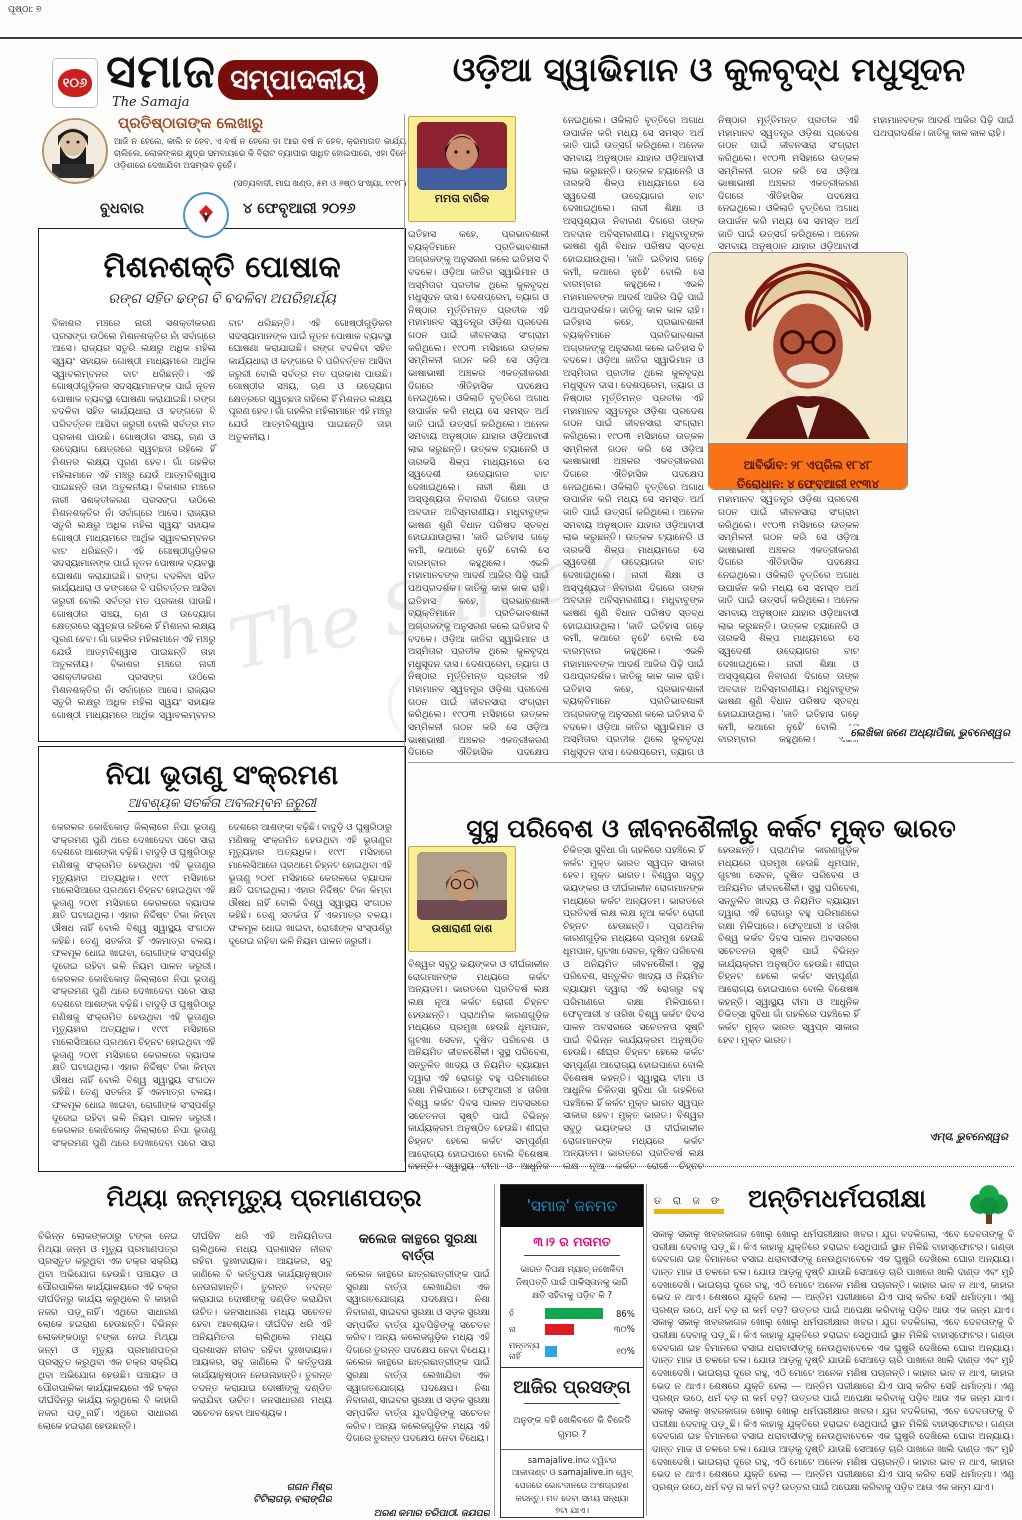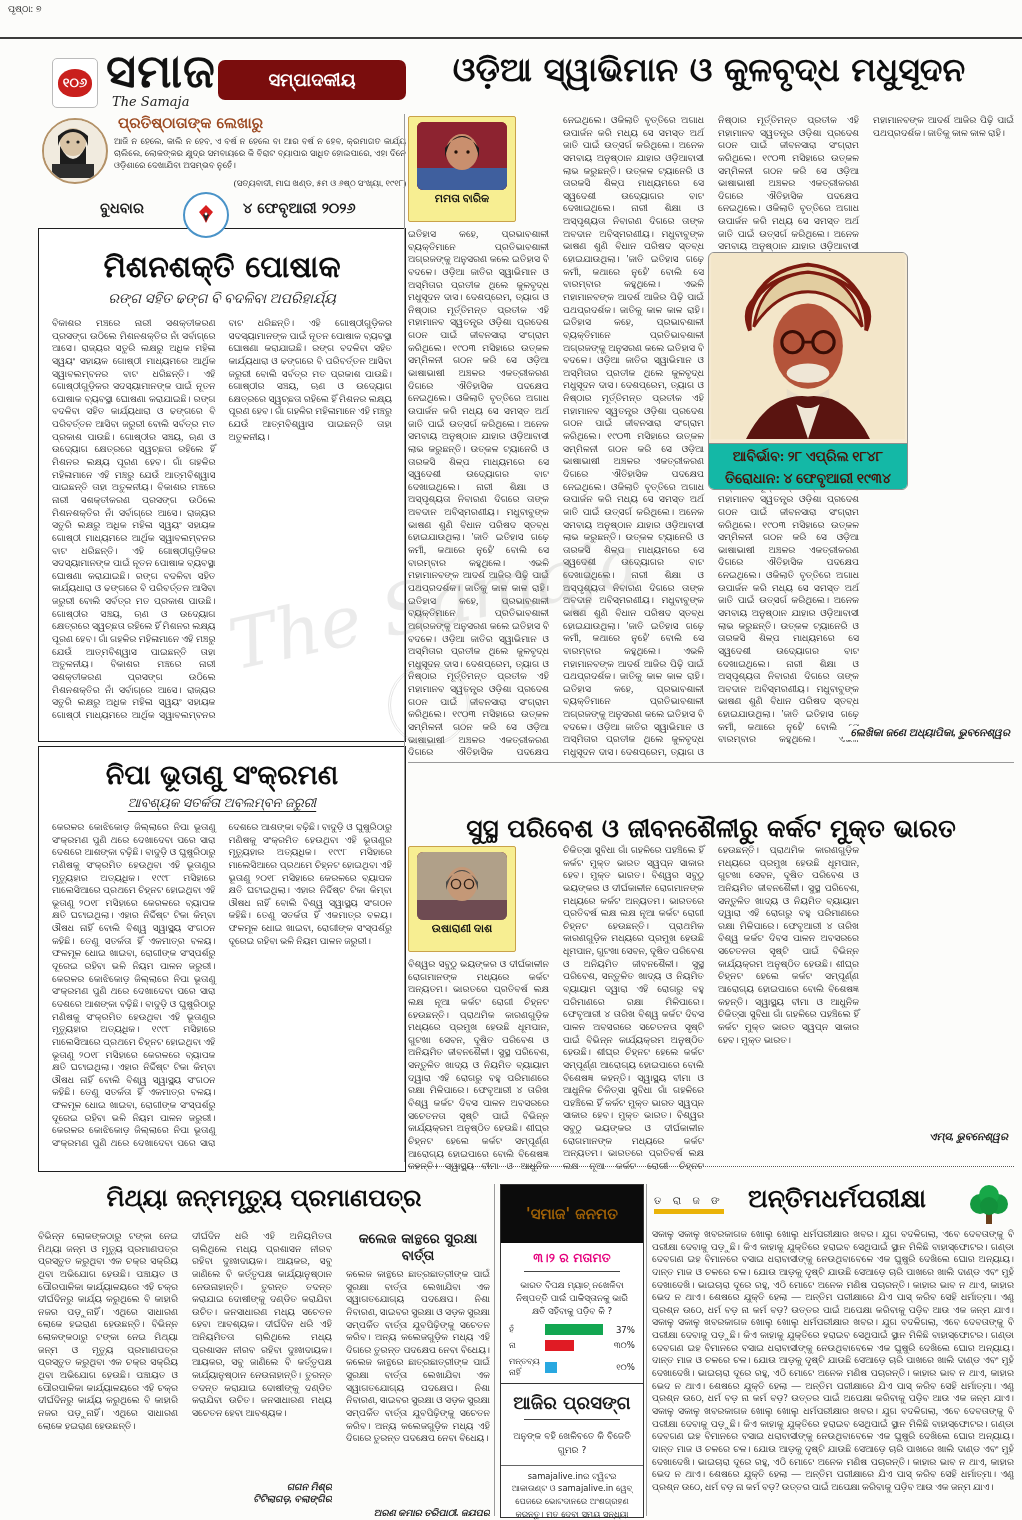--- a/index.html
+++ b/index.html
@@ -16,22 +16,22 @@
   .boxed{border:1.5px solid #1f1f1f;background:#fff;}
   .headline{font-weight:bold;color:#0d0d0d;}
   .italic{font-style:italic;}
   
   #top-rule{position:absolute;top:37px;left:0;width:1022px;height:2px;background:#3c3c3c;}
   #anniv-box{position:absolute;left:52px;top:58px;width:44px;height:48px;border:1px solid #bbb;border-radius:5px;background:#fff;
      display:flex;align-items:center;justify-content:center;}
   #anniv-inner{background:#c9201d;color:#fff;font-size:13px;font-weight:bold;border-radius:50% 50% 45% 45%;padding:6px 5px;}
   #logo-main{position:absolute;left:106px;top:44px;font-size:46px;font-weight:bold;font-family:"DejaVu Serif",serif;color:#111;letter-spacing:1px;}
   #logo-sub{position:absolute;left:112px;top:94px;font-size:13px;font-style:italic;font-family:"DejaVu Serif",serif;color:#222;}
-  #section-badge{position:absolute;left:218px;top:60px;width:188px;height:40px;border-radius:7px;background:#7a0d0d;color:#fff;
-     display:flex;align-items:center;justify-content:center;font-size:18px;font-weight:bold;}
+  #section-badge{position:absolute;left:218px;top:60px;width:160px;height:40px;border-radius:18px;background:#7a0d0d;color:#fff;
+     display:flex;align-items:center;justify-content:center;font-size:28px;font-weight:bold;}
   
   #founder{position:absolute;left:38px;top:114px;width:366px;height:80px;}
   #founder-photo{position:absolute;left:4px;top:4px;width:62px;height:62px;border-radius:50%;border:2px solid #b49268;overflow:hidden;background:#f3ece0;}
   #founder-title{position:absolute;left:80px;top:0;font-size:15px;font-weight:bold;color:#9c4a22;font-family:"DejaVu Serif",serif;}
   #founder-quote{position:absolute;left:76px;top:21px;width:292px;font-size:8.6px;line-height:1.4;}
   #founder-attr{position:absolute;left:76px;top:64px;width:292px;font-size:8.6px;text-align:right;}
   
   #day-label{position:absolute;left:100px;top:200px;width:100px;font-size:14.5px;font-weight:bold;}
   #date-label{position:absolute;left:243px;top:200px;width:140px;font-size:14.5px;font-weight:bold;}
   #pen-circle{position:absolute;left:183px;top:192px;width:42px;height:42px;border-radius:50%;background:#fff;border:2.5px solid #4a93c8;z-index:6;
@@ -49,43 +49,43 @@
   #lead-head{position:absolute;left:402px;top:50px;width:614px;font-size:33px;text-align:center;}
   #lead-region{position:absolute;left:408px;top:114px;width:606px;height:648px;}
   #lead-body{height:648px;}
   .author-card{float:left;width:106px;height:104px;margin:2px 10px 6px 0;border:1.5px solid #c9a24a;border-radius:2px;
      background:#f7ee92;overflow:hidden;text-align:center;}
   .author-photo{margin:5px auto 2px auto;width:90px;height:68px;border-radius:6px;overflow:hidden;background:#7e1f2f;}
   .author-name{font-size:11px;font-weight:bold;color:#111;line-height:1.2;}
   #portrait-box{position:absolute;left:300px;top:138px;width:198px;height:236px;border:1.5px solid #8f8f8f;border-radius:6px;
      background:#f6ead2;overflow:hidden;z-index:4;}
   #portrait-img{width:100%;height:186px;}
-  #portrait-caption{border-top:1.5px solid #8f8f8f;background:#14b8a6;font-size:14px;font-weight:bold;color:#4a1006;
-     text-align:center;line-height:1.55;padding-top:2px;}
+  #portrait-caption{border-top:1.5px solid #8f8f8f;background:#f97316;font-size:12px;font-weight:bold;color:#4a1006;
+     text-align:center;line-height:1.55;padding-top:12px;}
   #lead-byline{position:absolute;right:2px;bottom:22px;background:#fcfcfa;padding:1px 2px 1px 8px;
      font-size:10.5px;font-weight:bold;font-style:italic;z-index:5;}
   
   #cancer-block{position:absolute;left:408px;top:766px;width:606px;height:394px;}
   #cancer-head{font-size:25px;text-align:center;margin-top:48px;}
   #cancer-body{height:338px;}
   #cancer-byline{position:absolute;right:4px;bottom:16px;background:#fcfcfa;padding:1px 2px 1px 8px;
      font-size:10.5px;font-weight:bold;font-style:italic;z-index:5;}
   #dotted-rule{position:absolute;left:408px;top:1166px;width:606px;border-top:1.5px dotted #555;}
   
   #letters{position:absolute;left:38px;top:1184px;width:452px;height:334px;}
   #letters-head{font-size:24px;text-align:center;}
   .lcol{position:absolute;top:46px;height:286px;overflow:hidden;}
   #lcol1{left:0;width:140px;}
   #lcol2{left:154px;width:140px;}
   #lcol3{left:308px;width:144px;}
   #letters-sub{font-size:13.5px;font-weight:bold;text-align:center;margin-bottom:4px;}
   .sig{text-align:right;font-style:italic;font-weight:bold;font-size:9.6px;margin-top:3px;}
   
   #poll{position:absolute;left:500px;top:1184px;width:142px;height:332px;border:1.2px solid #333;background:#fff;}
-  #poll-header{background:#0c0c0c;color:#a16207;font-weight:bold;font-size:15px;text-align:center;padding:20px 0;}
+  #poll-header{background:#0c0c0c;color:#0ea5e9;font-weight:normal;font-size:15px;text-align:center;padding:12px 0;}
   #poll-sub{color:#e5007d;font-weight:bold;font-size:12.5px;text-align:center;margin-top:7px;}
   .mini-rule{width:96px;height:1px;background:#444;margin:5px auto;}
   #poll-q{font-size:8.8px;text-align:center;padding:2px 9px;line-height:1.45;}
   .bar-row{display:flex;align-items:center;margin:5px 8px;}
   .bar-label{width:36px;font-size:8.4px;}
   .bar-track{width:58px;height:11px;margin-right:4px;}
   .bar-fill{height:11px;}
   .bar-pct{font-size:8.6px;margin-left:auto;}
   #today-title{font-size:18px;font-weight:bold;text-align:center;margin-top:8px;}
   #today-q{font-size:9.2px;text-align:center;padding:4px 10px;line-height:1.5;}
@@ -246,21 +246,21 @@
   <div id="poll" class="sans">
     <div id="poll-header">'ସମାଜ' ଜନମତ</div>
     <div id="poll-sub">୩।୨ ର ମତାମତ</div>
     <div class="mini-rule"></div>
     <div id="poll-q">ଭାରତ ବିପକ୍ଷ ମ୍ୟାଚ୍ ନଖେଳିବା ନିଷ୍ପତ୍ତି ପାଇଁ ପାକିସ୍ତାନକୁ ଭାରି କ୍ଷତି ସହିବାକୁ ପଡ଼ିବ କି ?</div>
     <div class="bar-row">
       <span class="bar-label">ହଁ</span>
       <span class="bar-track">
           <span class="bar-fill" style="display: block; width: 100%; background: rgb(19, 166, 81);"></span>
         </span>
-      <span class="bar-pct">37%</span>
+      <span class="bar-pct">86%</span>
     </div>
     <div class="bar-row">
       <span class="bar-label">ନା</span>
       <span class="bar-track">
           <span class="bar-fill" style="display: block; width: 50%; background: rgb(224, 27, 36);"></span>
         </span>
       <span class="bar-pct">୩୦%</span>
     </div>
     <div class="bar-row">
       <span class="bar-label">ମନ୍ତବ୍ୟ ନାହିଁ</span>

